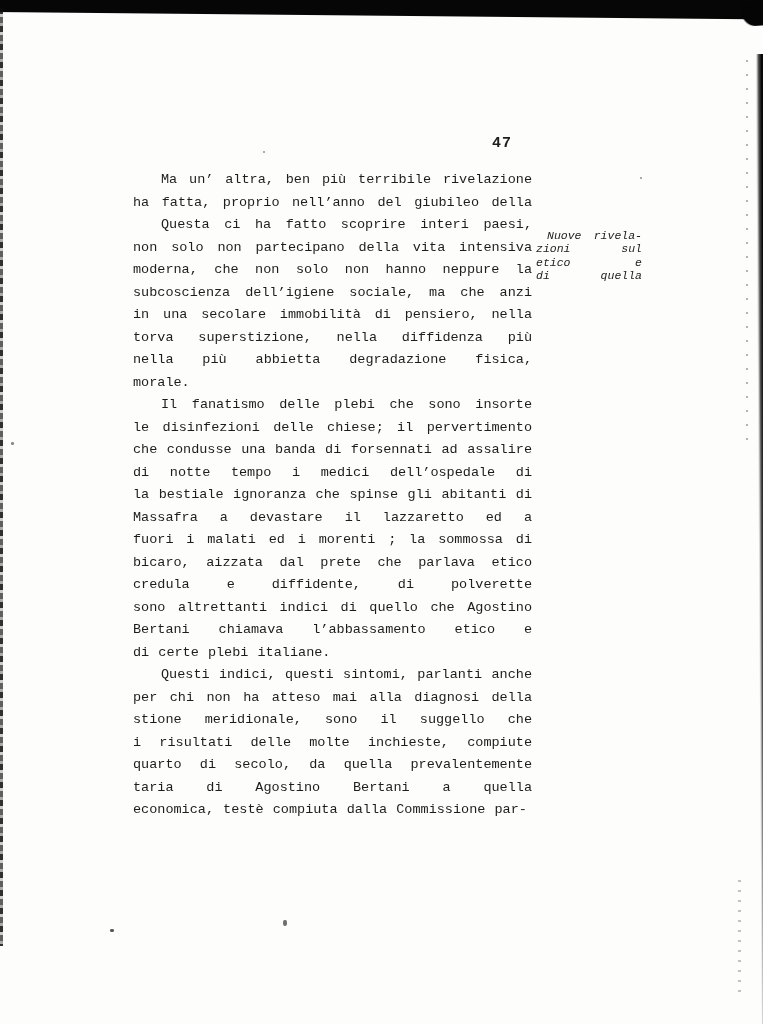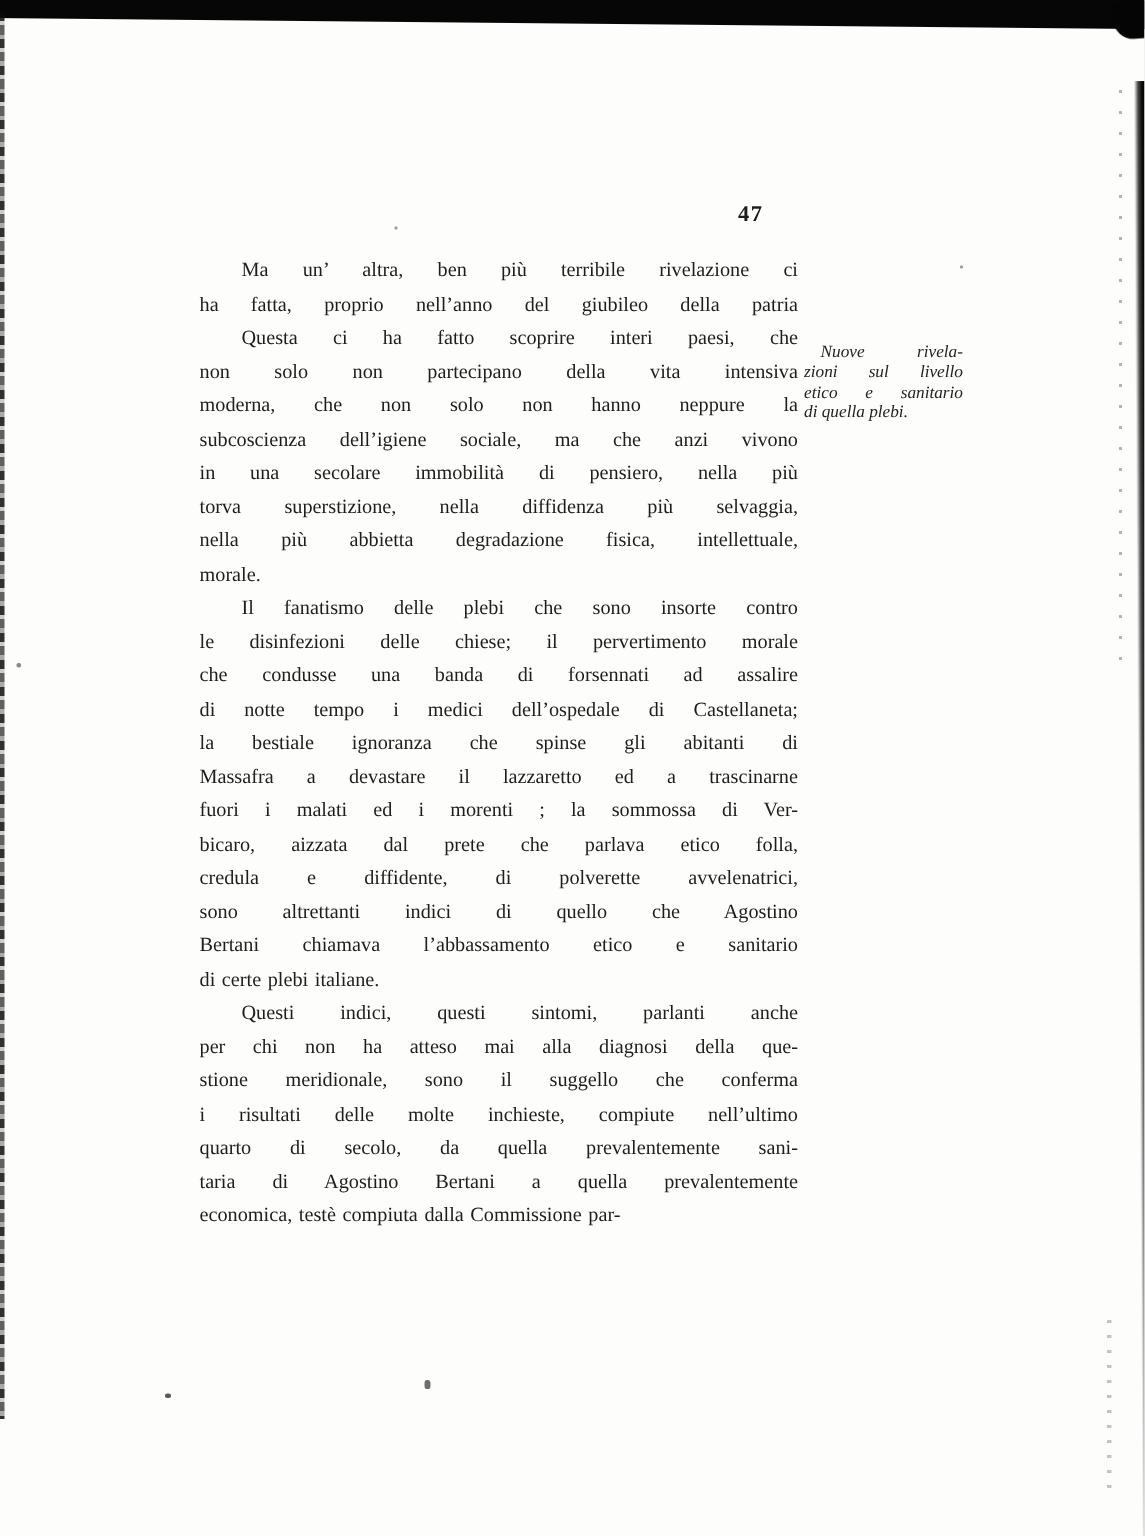--- a/index.html
+++ b/index.html
@@ -2,21 +2,21 @@
 <html><head>
 <meta charset="utf-8">
 <style>
   html,body { margin:0; padding:0; background:#e8e8e8; }
   .page {
     position:relative;
     width:763px; height:1024px;
     margin:0 auto;
     background:var(--paper,#fdfdfc);
     overflow:hidden;
-    font-family:Liberation Serif, serif;
+    font-family:Liberation Mono, monospace;
     color:var(--ink,#1e1d1b);
   }
 
   
   .scan-top-bar {
     position:absolute; left:-6px; top:-8px; width:782px; height:20px;
     background:#060606; transform:rotate(0.55deg); transform-origin:left top;
     filter:blur(0.4px);
   }
   .scan-corner-blob {

